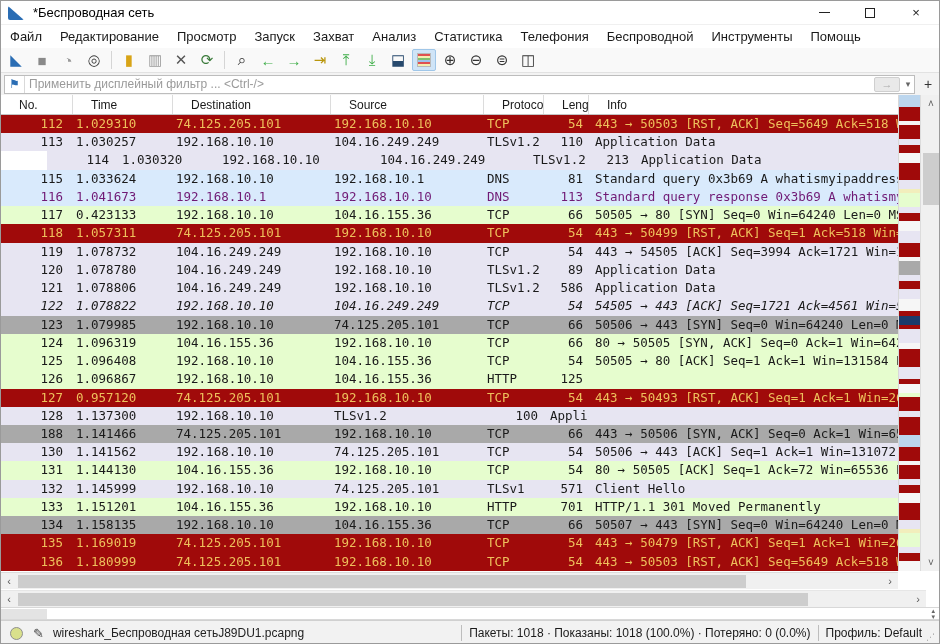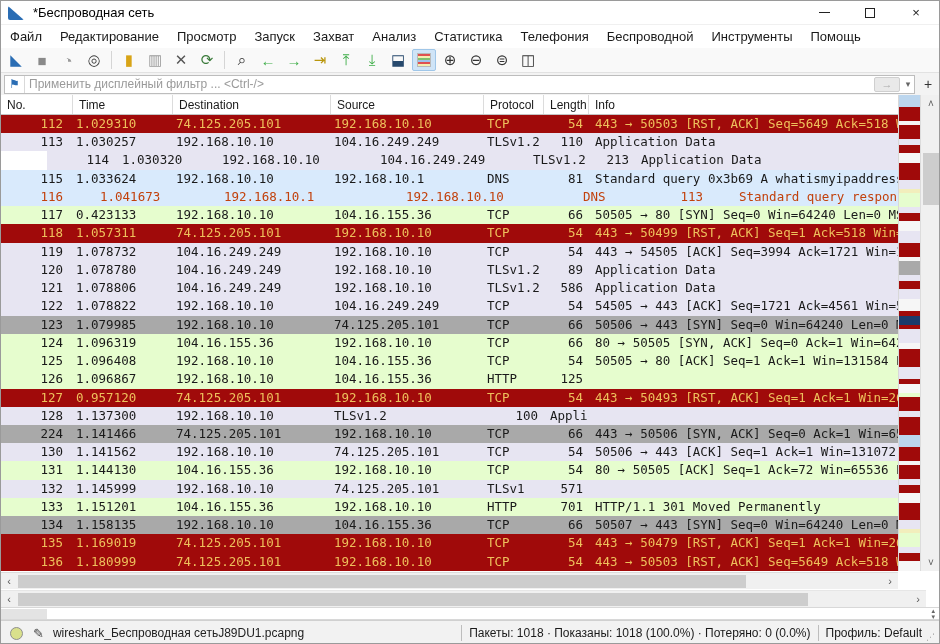--- a/index.html
+++ b/index.html
@@ -46,21 +46,21 @@
   .applybtn{width:26px;height:15px;background:#e9e9e9;border:1px solid #cfcfcf;border-radius:2px;
     display:flex;align-items:center;justify-content:center;color:#aaa;font-size:11px;margin-right:2px;}
   .caretbtn{width:12px;color:#666;font-size:9px;display:flex;align-items:center;justify-content:center;}
   .plusbtn{width:16px;height:18px;margin-left:5px;color:#333;font-size:14px;display:flex;
     align-items:center;justify-content:center;}
   
   .packets{position:absolute;left:0;top:94px;width:940px;height:476px;background:#fff;overflow:hidden;}
   .phead{position:absolute;left:0;top:0;width:897px;height:20px;background:#fff;
     border-bottom:1px solid #c4c4c4;display:grid;
     grid-template-columns:72px 100px 158px 153px 60px 45px 1fr;font-size:12px;color:#1a1a1a;}
-  .phead .hc{display:flex;align-items:center;padding-left:6px;border-right:1px solid #dcdcdc;
+  .phead .hc{display:flex;align-items:center;padding-left:18px;border-right:1px solid #dcdcdc;
     white-space:nowrap;overflow:hidden;}
   .rows{position:absolute;left:0;top:20px;width:897px;}
   .prow{display:grid;grid-template-columns:72px 100px 158px 153px 60px 45px 1fr;height:18.24px;
     font-family:"DejaVu Sans Mono","Liberation Mono",monospace;font-size:12.5px;line-height:18.24px;
     white-space:nowrap;overflow:hidden;}
   .prow>div{overflow:hidden;}
   .c-no{text-align:right;padding-right:10px;}
   .c-time,.c-src,.c-dst,.c-proto{padding-left:3px;}
   .c-len{text-align:right;padding-right:6px;}
   .c-info{padding-left:6px;}
@@ -209,21 +209,21 @@
         </div>
         <div class="prow" style="background: rgb(217, 234, 252); color: rgb(26, 26, 26);">
           <div class="c-no">115</div>
           <div class="c-time">1.033624</div>
           <div class="c-src">192.168.10.10</div>
           <div class="c-dst">192.168.10.1</div>
           <div class="c-proto">DNS</div>
           <div class="c-len">81</div>
           <div class="c-info">Standard query 0x3b69 A whatismyipaddress.com</div>
         </div>
-        <div class="prow" style="background: rgb(217, 234, 252); color: #c2410c; gap: 24px;">
+        <div class="prow" style="background: rgb(217, 234, 252); color: #701a75;">
           <div class="c-no">116</div>
           <div class="c-time">1.041673</div>
           <div class="c-src">192.168.10.1</div>
           <div class="c-dst">192.168.10.10</div>
           <div class="c-proto">DNS</div>
           <div class="c-len">113</div>
           <div class="c-info">Standard query response 0x3b69 A whatismyipaddress.com</div>
         </div>
         <div class="prow" style="background: rgb(230, 253, 206); color: rgb(26, 26, 26);">
           <div class="c-no">117</div>
@@ -263,21 +263,21 @@
         </div>
         <div class="prow" style="background: rgb(231, 229, 242); color: rgb(26, 26, 26);">
           <div class="c-no">121</div>
           <div class="c-time">1.078806</div>
           <div class="c-src">104.16.249.249</div>
           <div class="c-dst">192.168.10.10</div>
           <div class="c-proto">TLSv1.2</div>
           <div class="c-len">586</div>
           <div class="c-info">Application Data</div>
         </div>
-        <div class="prow" style="background: rgb(231, 229, 242); color: rgb(26, 26, 26);">
+        <div class="prow" style="background: rgb(231, 229, 242); color: rgb(26, 26, 26); font-style: italic;">
           <div class="c-no">122</div>
           <div class="c-time">1.078822</div>
           <div class="c-src">192.168.10.10</div>
           <div class="c-dst">104.16.249.249</div>
           <div class="c-proto">TCP</div>
           <div class="c-len">54</div>
           <div class="c-info">54505 → 443 [ACK] Seq=1721 Ack=4561 Win=513 Len=0</div>
         </div>
         <div class="prow" style="background: rgb(169, 169, 169); color: rgb(26, 26, 26);">
           <div class="c-no">123</div>
@@ -325,21 +325,21 @@
         </div>
         <div class="prow" style="background: rgb(231, 229, 242); color: rgb(26, 26, 26);">
           <div class="c-no">128</div>
           <div class="c-time">1.137300</div>
           <div class="c-src">192.168.10.10</div>
           <div class="c-proto">TLSv1.2</div>
           <div class="c-len">100</div>
           <div class="c-info">Application Data</div>
         </div>
         <div class="prow" style="background: rgb(169, 169, 169); color: rgb(26, 26, 26);">
-          <div class="c-no">224</div>
+          <div class="c-no">188</div>
           <div class="c-time">1.141466</div>
           <div class="c-src">74.125.205.101</div>
           <div class="c-dst">192.168.10.10</div>
           <div class="c-proto">TCP</div>
           <div class="c-len">66</div>
           <div class="c-info">443 → 50506 [SYN, ACK] Seq=0 Ack=1 Win=65535 Len=0 MSS=1430</div>
         </div>
         <div class="prow" style="background: rgb(231, 229, 242); color: rgb(26, 26, 26);">
           <div class="c-no">130</div>
           <div class="c-time">1.141562</div>
@@ -358,20 +358,21 @@
           <div class="c-len">54</div>
           <div class="c-info">80 → 50505 [ACK] Seq=1 Ack=72 Win=65536 Len=0</div>
         </div>
         <div class="prow" style="background: rgb(231, 229, 242); color: rgb(26, 26, 26);">
           <div class="c-no">132</div>
           <div class="c-time">1.145999</div>
           <div class="c-src">192.168.10.10</div>
           <div class="c-dst">74.125.205.101</div>
           <div class="c-proto">TLSv1</div>
           <div class="c-len">571</div>
+          <div class="c-info">Client Hello</div>
         </div>
         <div class="prow" style="background: rgb(230, 253, 206); color: rgb(26, 26, 26);">
           <div class="c-no">133</div>
           <div class="c-time">1.151201</div>
           <div class="c-src">104.16.155.36</div>
           <div class="c-dst">192.168.10.10</div>
           <div class="c-proto">HTTP</div>
           <div class="c-len">701</div>
           <div class="c-info">HTTP/1.1 301 Moved Permanently</div>
         </div>

